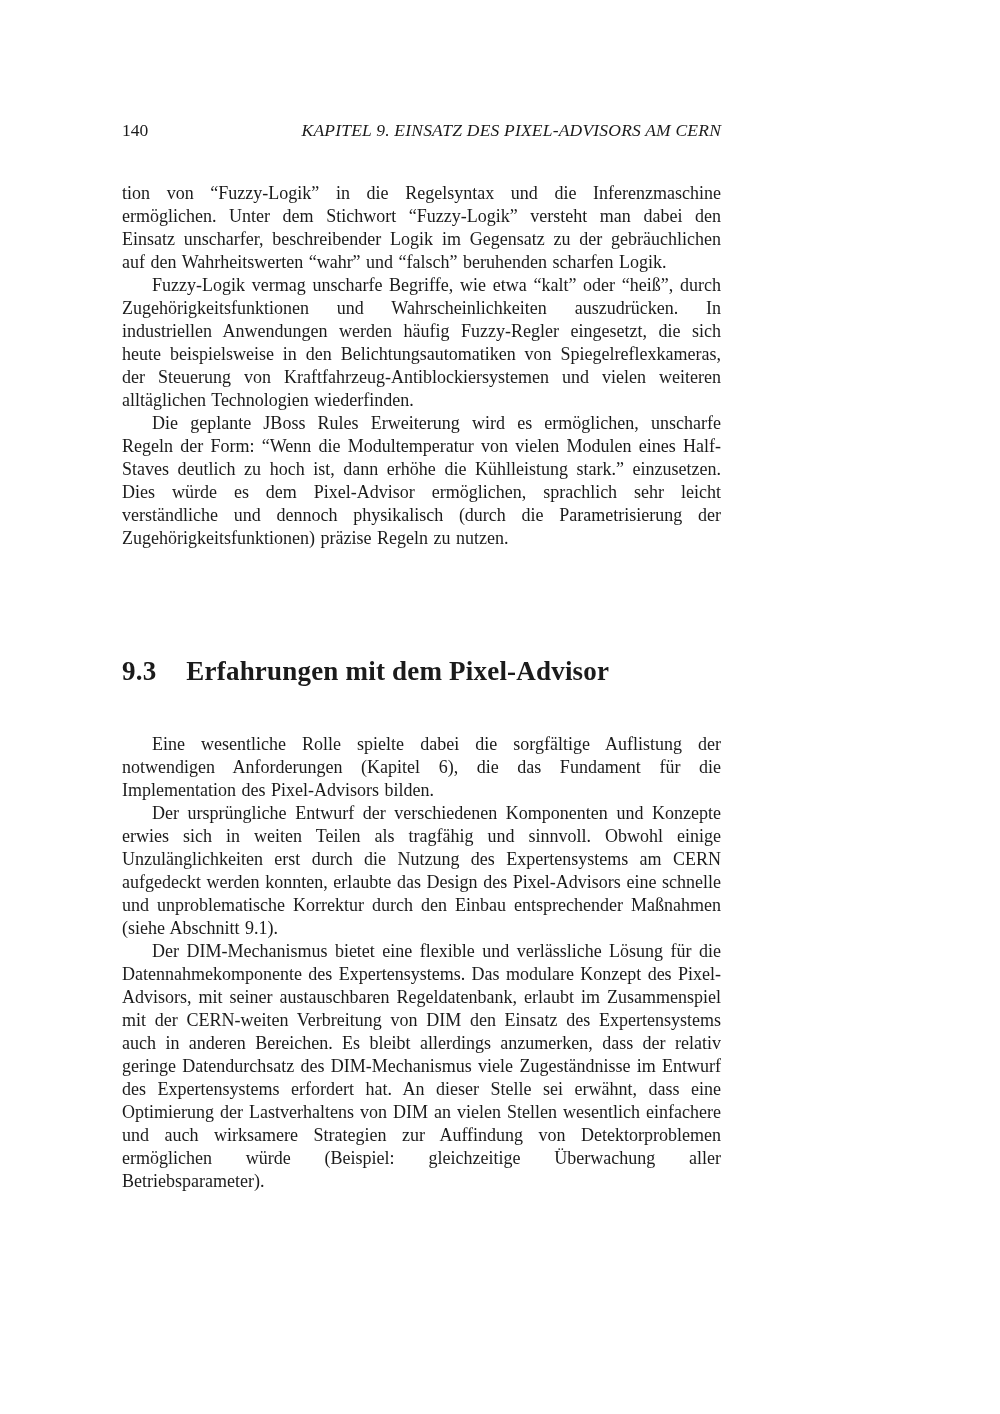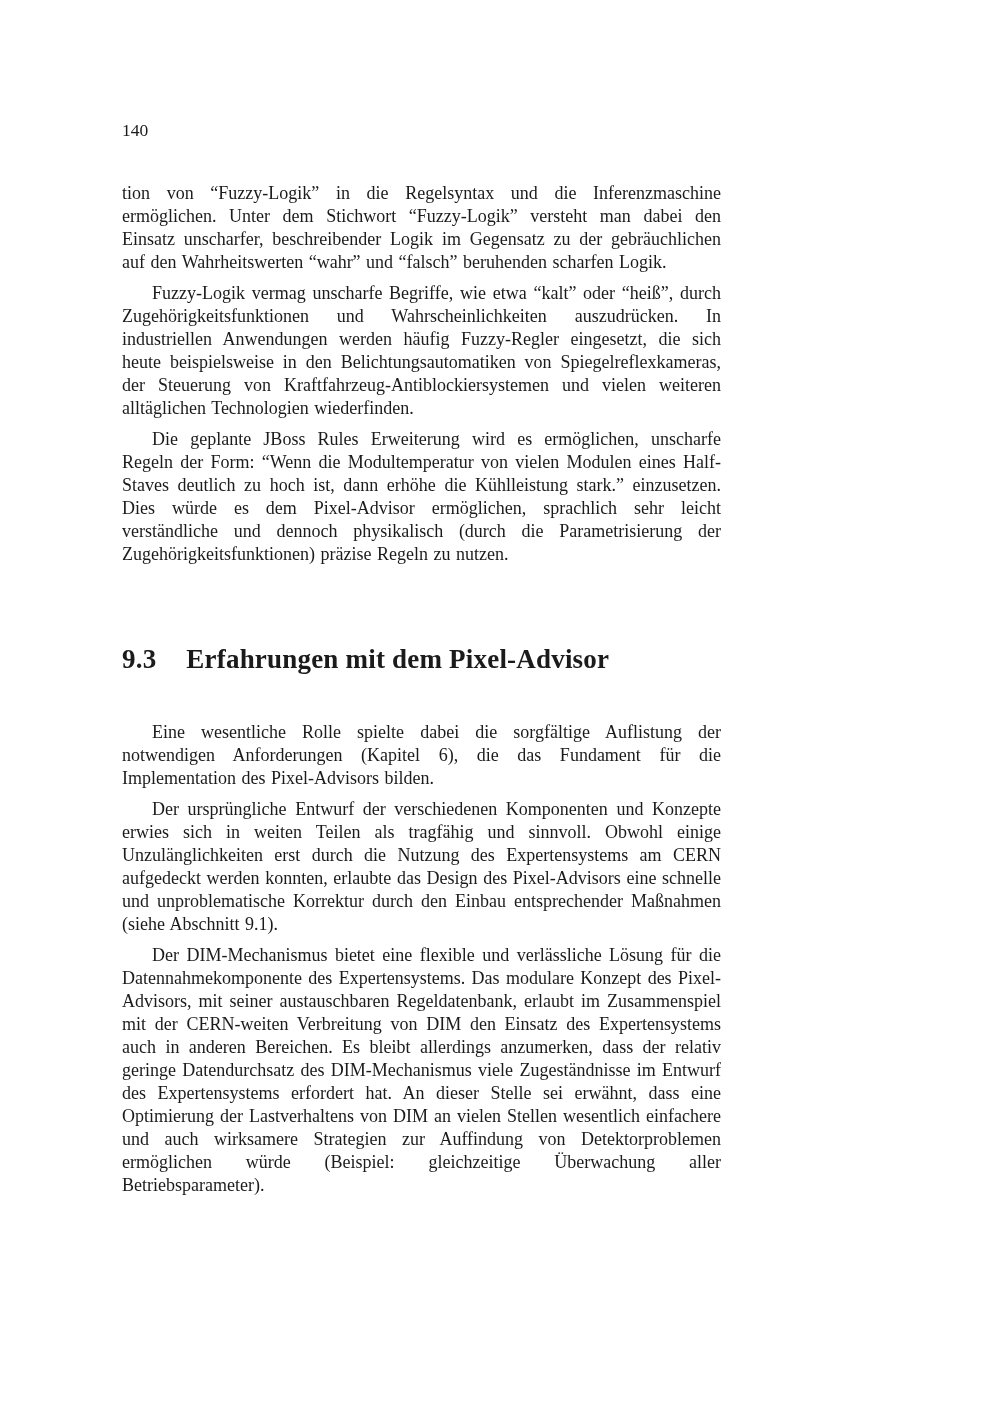--- a/index.html
+++ b/index.html
@@ -31,37 +31,38 @@
     font-style: italic;
     letter-spacing: 0.2px;
   }
   .body-text p {
     font-size: 18px;
     line-height: 23px;
     text-align: justify;
     word-spacing: 1px;
   }
   .body-text p.indent { text-indent: 30px; }
-  .body-text p + p { margin-top: 8px; }
+  .body-text p + p { }
   h2.section {
     font-size: 27px;
     font-weight: bold;
-    margin-top: 78px;
+    margin-top: 106px;
     margin-bottom: 46px;
     letter-spacing: 0.2px;
   }
   h2.section .sec-num { margin-right: 30px; }
 </style>
 </head>
 <body>
 
 <div class="page">
 
   <div class="running-head">
     <span class="pagenum">140</span>
+    <span class="chapter">KAPITEL 9.  EINSATZ DES PIXEL-ADVISORS AM CERN</span>
   </div>
 
   <div class="body-text">
 
     <p class="noindent">tion von “Fuzzy-Logik” in die Regelsyntax und die Inferenzmaschine ermöglichen. Unter dem Stichwort “Fuzzy-Logik” versteht man dabei den Einsatz unscharfer, beschreibender Logik im Gegensatz zu der gebräuchlichen auf den Wahrheitswerten “wahr” und “falsch” beruhenden scharfen Logik.</p>
 
     <p class="indent">Fuzzy-Logik vermag unscharfe Begriffe, wie etwa “kalt” oder “heiß”, durch Zugehörigkeitsfunktionen und Wahrscheinlichkeiten auszudrücken. In industriellen Anwendungen werden häufig Fuzzy-Regler eingesetzt, die sich heute beispielsweise in den Belichtungsautomatiken von Spiegelreflexkameras, der Steuerung von Kraftfahrzeug-Antiblockiersystemen und vielen weiteren alltäglichen Technologien wiederfinden.</p>
 
     <p class="indent">Die geplante JBoss Rules Erweiterung wird es ermöglichen, unscharfe Regeln der Form: “Wenn die Modultemperatur von vielen Modulen eines Half-Staves deutlich zu hoch ist, dann erhöhe die Kühlleistung stark.” einzusetzen. Dies würde es dem Pixel-Advisor ermöglichen, sprachlich sehr leicht verständliche und dennoch physikalisch (durch die Parametrisierung der Zugehörigkeitsfunktionen) präzise Regeln zu nutzen.</p>
 

